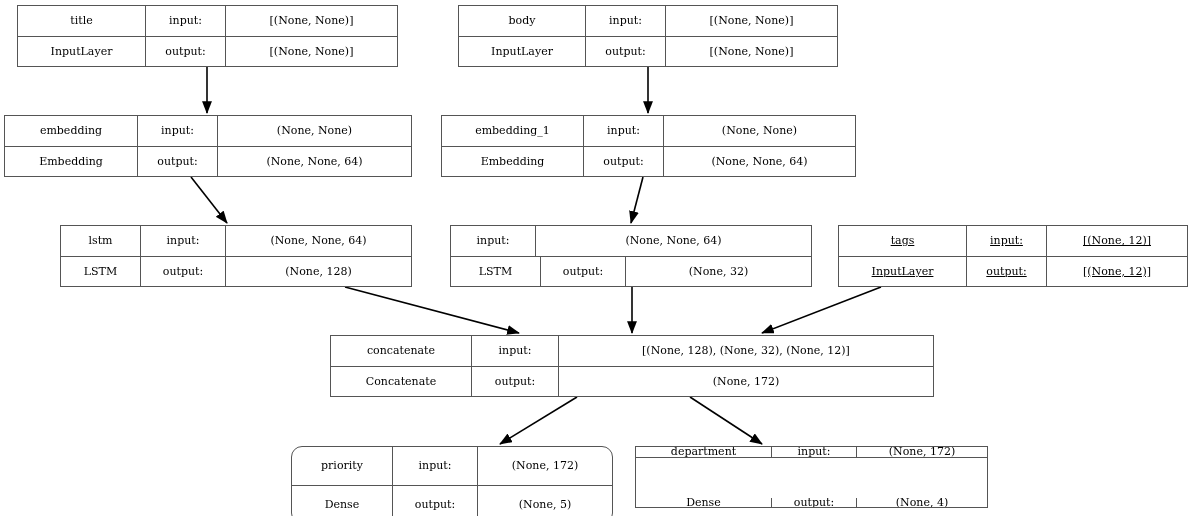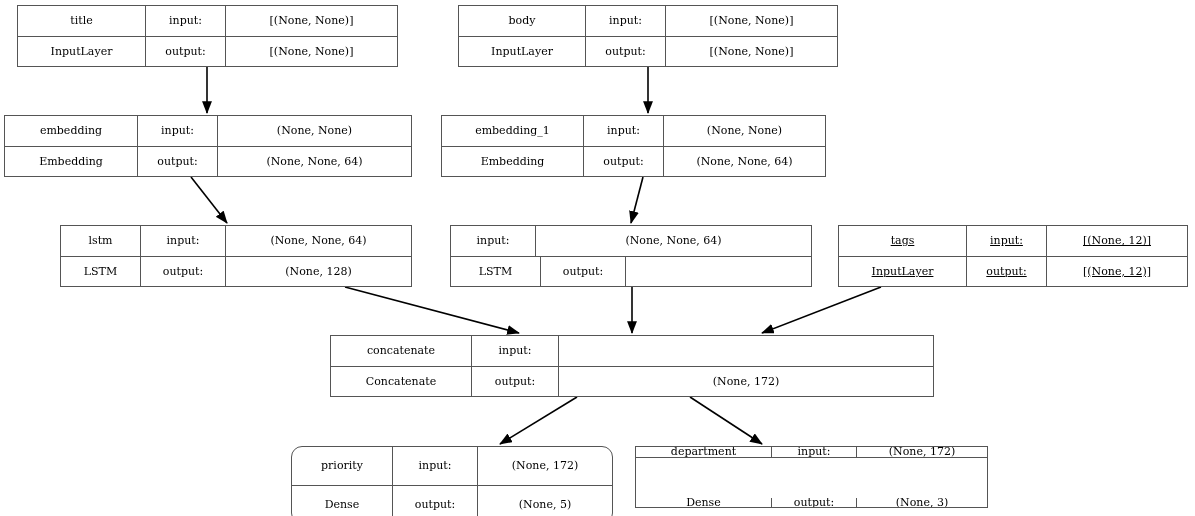--- a/index.html
+++ b/index.html
@@ -114,21 +114,21 @@
           <div class="cell c-name" style="flex: 0 0 133px; width: 133px; border-color: rgb(85, 85, 85);">embedding</div>
           <div class="cell c-label" style="flex: 0 0 80px; width: 80px; border-color: rgb(85, 85, 85);">input:</div>
           <div class="cell c-shape" style="border-color: rgb(85, 85, 85);">(None, None)</div>
         </div>
         <div class="row">
           <div class="cell c-name" style="flex: 0 0 133px; width: 133px; border-color: rgb(85, 85, 85);">Embedding</div>
           <div class="cell c-label" style="flex: 0 0 80px; width: 80px; border-color: rgb(85, 85, 85);">output:</div>
           <div class="cell c-shape" style="border-color: rgb(85, 85, 85);">(None, None, 64)</div>
         </div>
       </div>
-      <div class="node" style="left: 441px; top: 115px; width: 385px; height: 62px; border-color: rgb(85, 85, 85);">
+      <div class="node" style="left: 441px; top: 115px; width: 415px; height: 62px; border-color: rgb(85, 85, 85);">
         <div class="row top" style="border-color: rgb(85, 85, 85);">
           <div class="cell c-name" style="flex: 0 0 142px; width: 142px; border-color: rgb(85, 85, 85);">embedding_1</div>
           <div class="cell c-label" style="flex: 0 0 80px; width: 80px; border-color: rgb(85, 85, 85);">input:</div>
           <div class="cell c-shape" style="border-color: rgb(85, 85, 85);">(None, None)</div>
         </div>
         <div class="row">
           <div class="cell c-name" style="flex: 0 0 142px; width: 142px; border-color: rgb(85, 85, 85);">Embedding</div>
           <div class="cell c-label" style="flex: 0 0 80px; width: 80px; border-color: rgb(85, 85, 85);">output:</div>
           <div class="cell c-shape" style="border-color: rgb(85, 85, 85);">(None, None, 64)</div>
         </div>
@@ -146,38 +146,40 @@
         </div>
       </div>
       <div class="node" style="left: 450px; top: 225px; width: 362px; height: 62px; border-color: rgb(85, 85, 85);">
         <div class="row top" style="border-color: rgb(85, 85, 85);">
           <div class="cell c-label" style="flex: 0 0 85px; width: 85px; border-color: rgb(85, 85, 85);">input:</div>
           <div class="cell c-shape" style="border-color: rgb(85, 85, 85);">(None, None, 64)</div>
         </div>
         <div class="row">
           <div class="cell c-name" style="flex: 0 0 90px; width: 90px; border-color: rgb(85, 85, 85);">LSTM</div>
           <div class="cell c-label" style="flex: 0 0 85px; width: 85px; border-color: rgb(85, 85, 85);">output:</div>
+          <div class="cell c-shape" style="border-color: rgb(85, 85, 85);">(None, 32)</div>
         </div>
       </div>
       <div class="node" style="left: 838px; top: 225px; width: 350px; height: 62px; border-color: rgb(85, 85, 85); text-decoration: underline;">
         <div class="row top" style="border-color: rgb(85, 85, 85);">
           <div class="cell c-name" style="flex: 0 0 128px; width: 128px; border-color: rgb(85, 85, 85);">tags</div>
           <div class="cell c-label" style="flex: 0 0 80px; width: 80px; border-color: rgb(85, 85, 85);">input:</div>
           <div class="cell c-shape" style="border-color: rgb(85, 85, 85);">[(None, 12)]</div>
         </div>
         <div class="row">
           <div class="cell c-name" style="flex: 0 0 128px; width: 128px; border-color: rgb(85, 85, 85);">InputLayer</div>
           <div class="cell c-label" style="flex: 0 0 80px; width: 80px; border-color: rgb(85, 85, 85);">output:</div>
           <div class="cell c-shape" style="border-color: rgb(85, 85, 85);">[(None, 12)]</div>
         </div>
       </div>
       <div class="node" style="left: 330px; top: 335px; width: 604px; height: 62px; border-color: rgb(85, 85, 85);">
         <div class="row top" style="border-color: rgb(85, 85, 85);">
           <div class="cell c-name" style="flex: 0 0 141px; width: 141px; border-color: rgb(85, 85, 85);">concatenate</div>
           <div class="cell c-label" style="flex: 0 0 87px; width: 87px; border-color: rgb(85, 85, 85);">input:</div>
+          <div class="cell c-shape" style="border-color: rgb(85, 85, 85);">[(None, 128), (None, 32), (None, 12)]</div>
         </div>
         <div class="row">
           <div class="cell c-name" style="flex: 0 0 141px; width: 141px; border-color: rgb(85, 85, 85);">Concatenate</div>
           <div class="cell c-label" style="flex: 0 0 87px; width: 87px; border-color: rgb(85, 85, 85);">output:</div>
           <div class="cell c-shape" style="border-color: rgb(85, 85, 85);">(None, 172)</div>
         </div>
       </div>
       <div class="node" style="left: 291px; top: 446px; width: 322px; height: 78px; border-color: rgb(85, 85, 85); border-radius: 11px;">
         <div class="row top" style="border-color: rgb(85, 85, 85);">
           <div class="cell c-name" style="flex: 0 0 101px; width: 101px; border-color: rgb(85, 85, 85);">priority</div>
@@ -192,17 +194,17 @@
       </div>
       <div class="node" style="left: 635px; top: 446px; width: 353px; height: 62px; border-color: rgb(85, 85, 85); gap: 40px;">
         <div class="row top" style="border-color: rgb(85, 85, 85);">
           <div class="cell c-name" style="flex: 0 0 136px; width: 136px; border-color: rgb(85, 85, 85);">department</div>
           <div class="cell c-label" style="flex: 0 0 85px; width: 85px; border-color: rgb(85, 85, 85);">input:</div>
           <div class="cell c-shape" style="border-color: rgb(85, 85, 85);">(None, 172)</div>
         </div>
         <div class="row">
           <div class="cell c-name" style="flex: 0 0 136px; width: 136px; border-color: rgb(85, 85, 85);">Dense</div>
           <div class="cell c-label" style="flex: 0 0 85px; width: 85px; border-color: rgb(85, 85, 85);">output:</div>
-          <div class="cell c-shape" style="border-color: rgb(85, 85, 85);">(None, 3)</div>
+          <div class="cell c-shape" style="border-color: rgb(85, 85, 85);">(None, 4)</div>
         </div>
       </div>
     </div>
 </div>
 
 </body></html>

